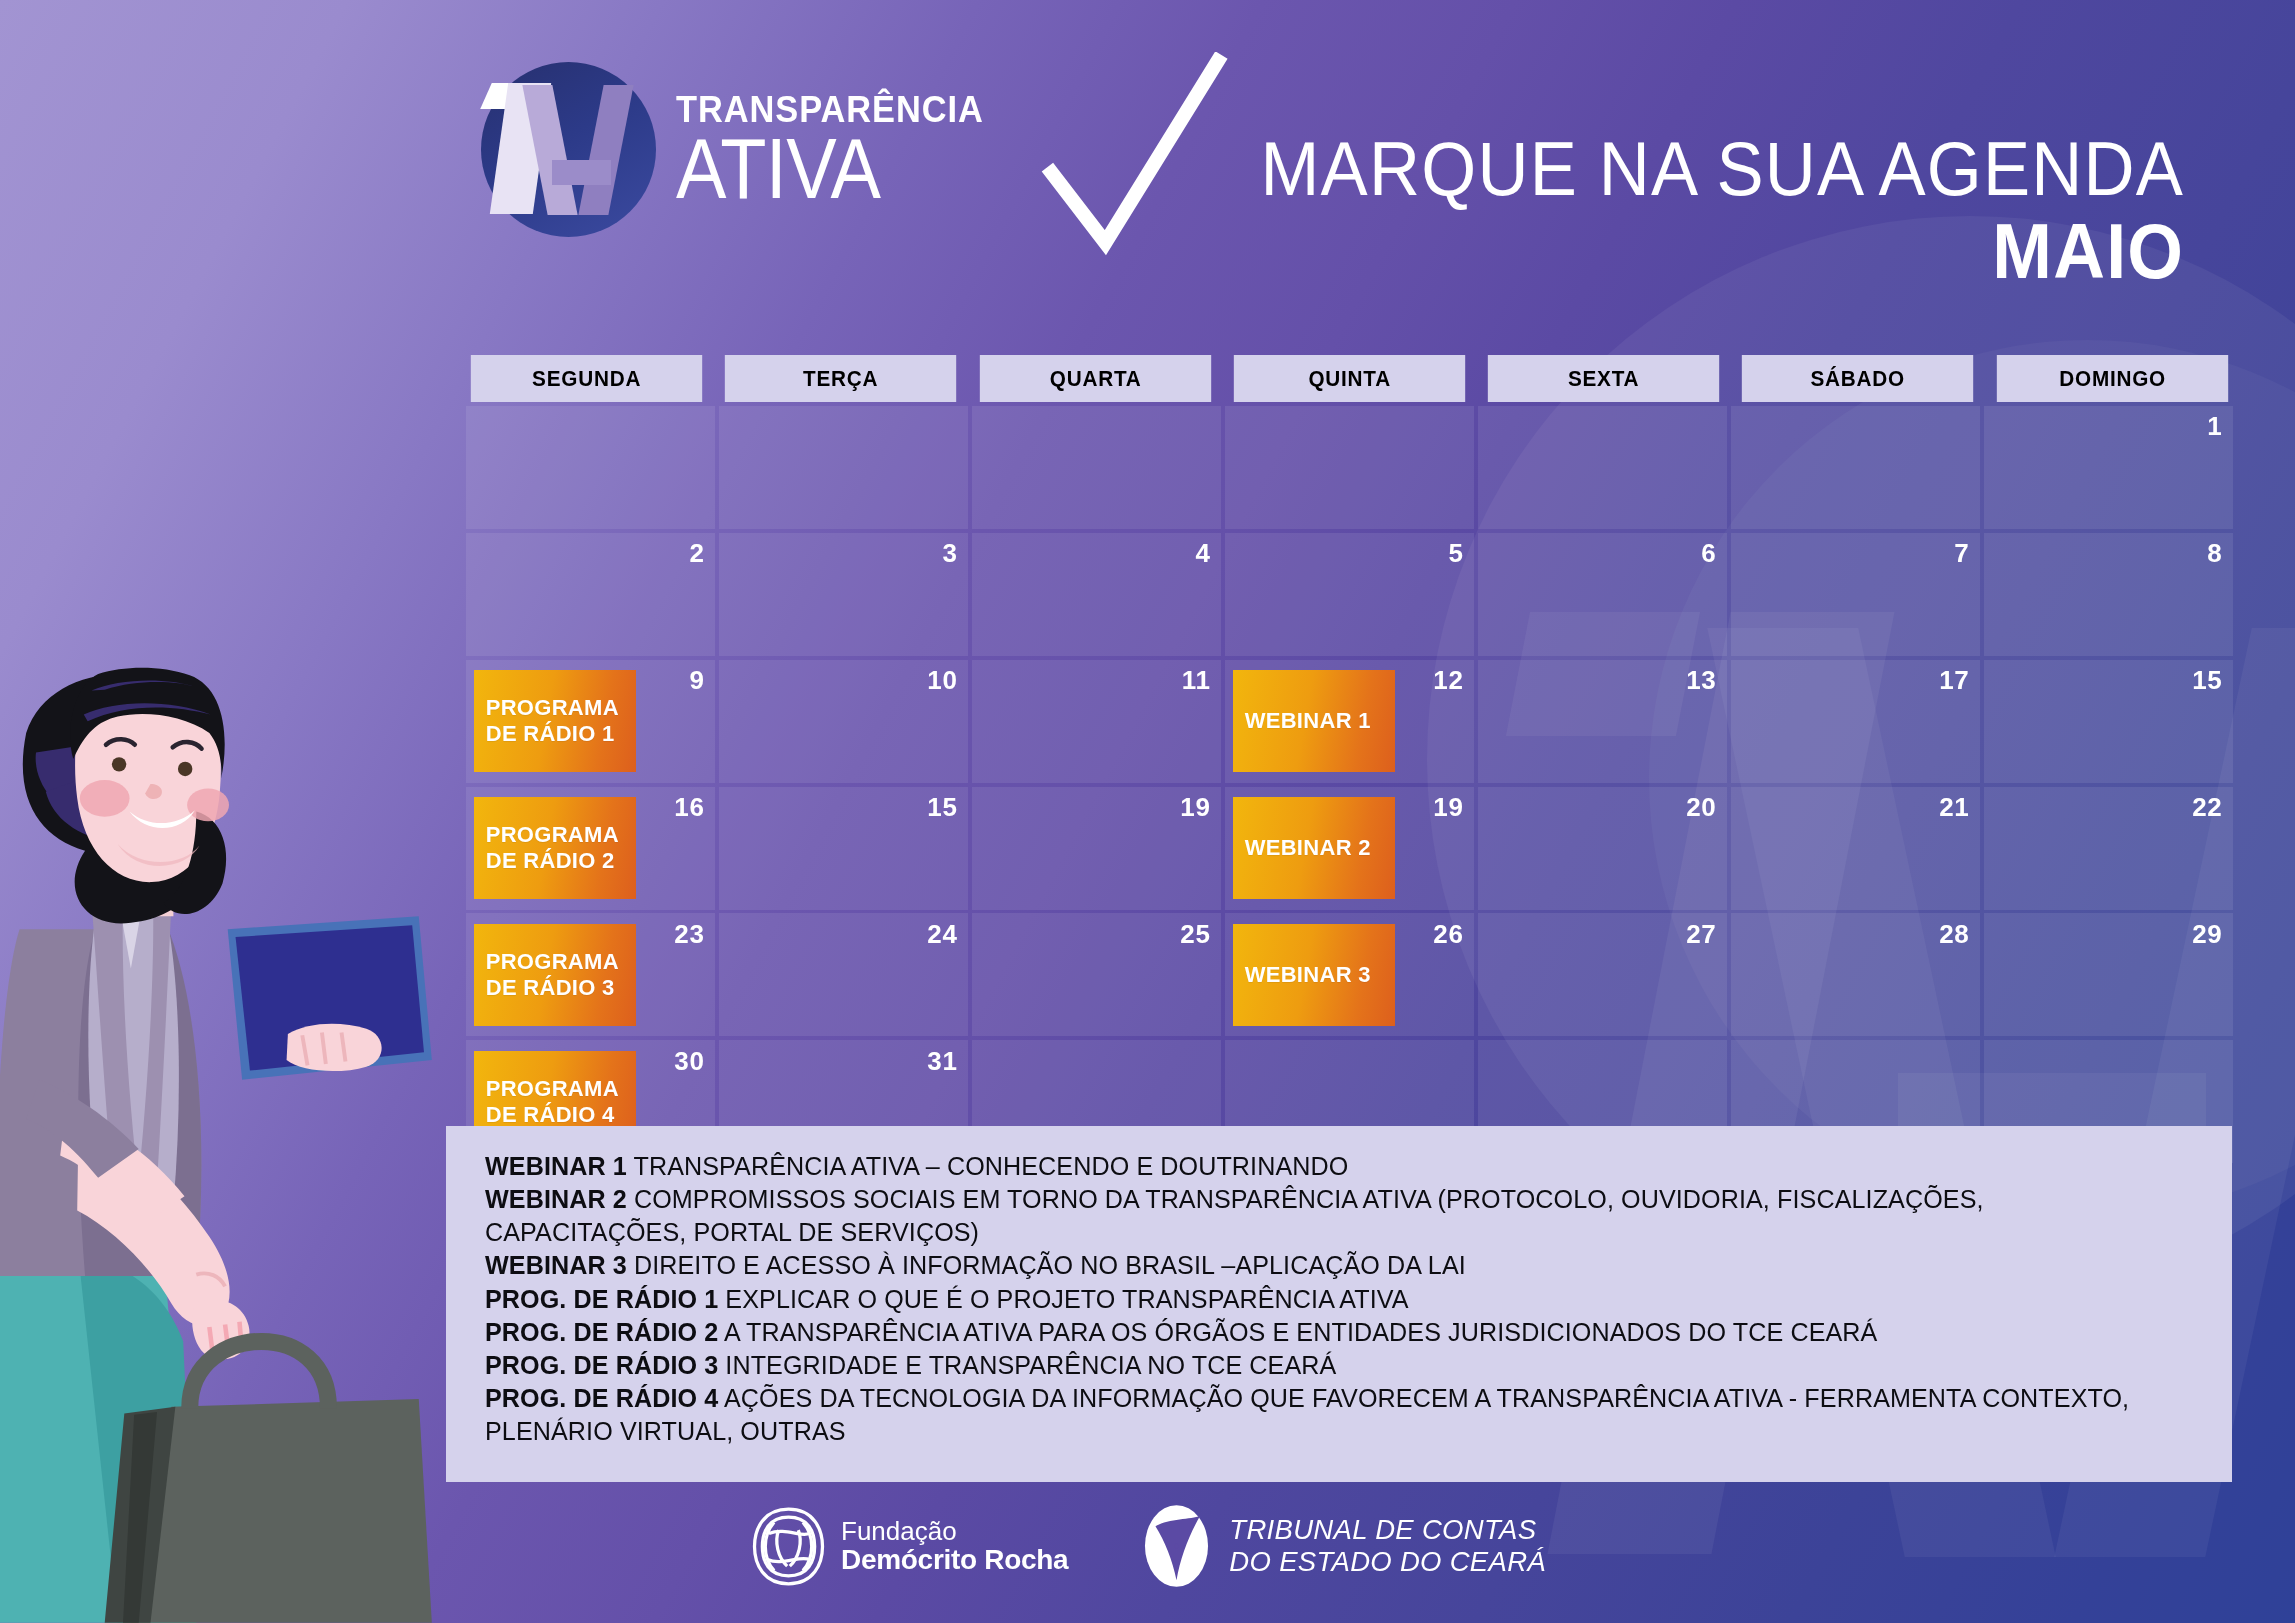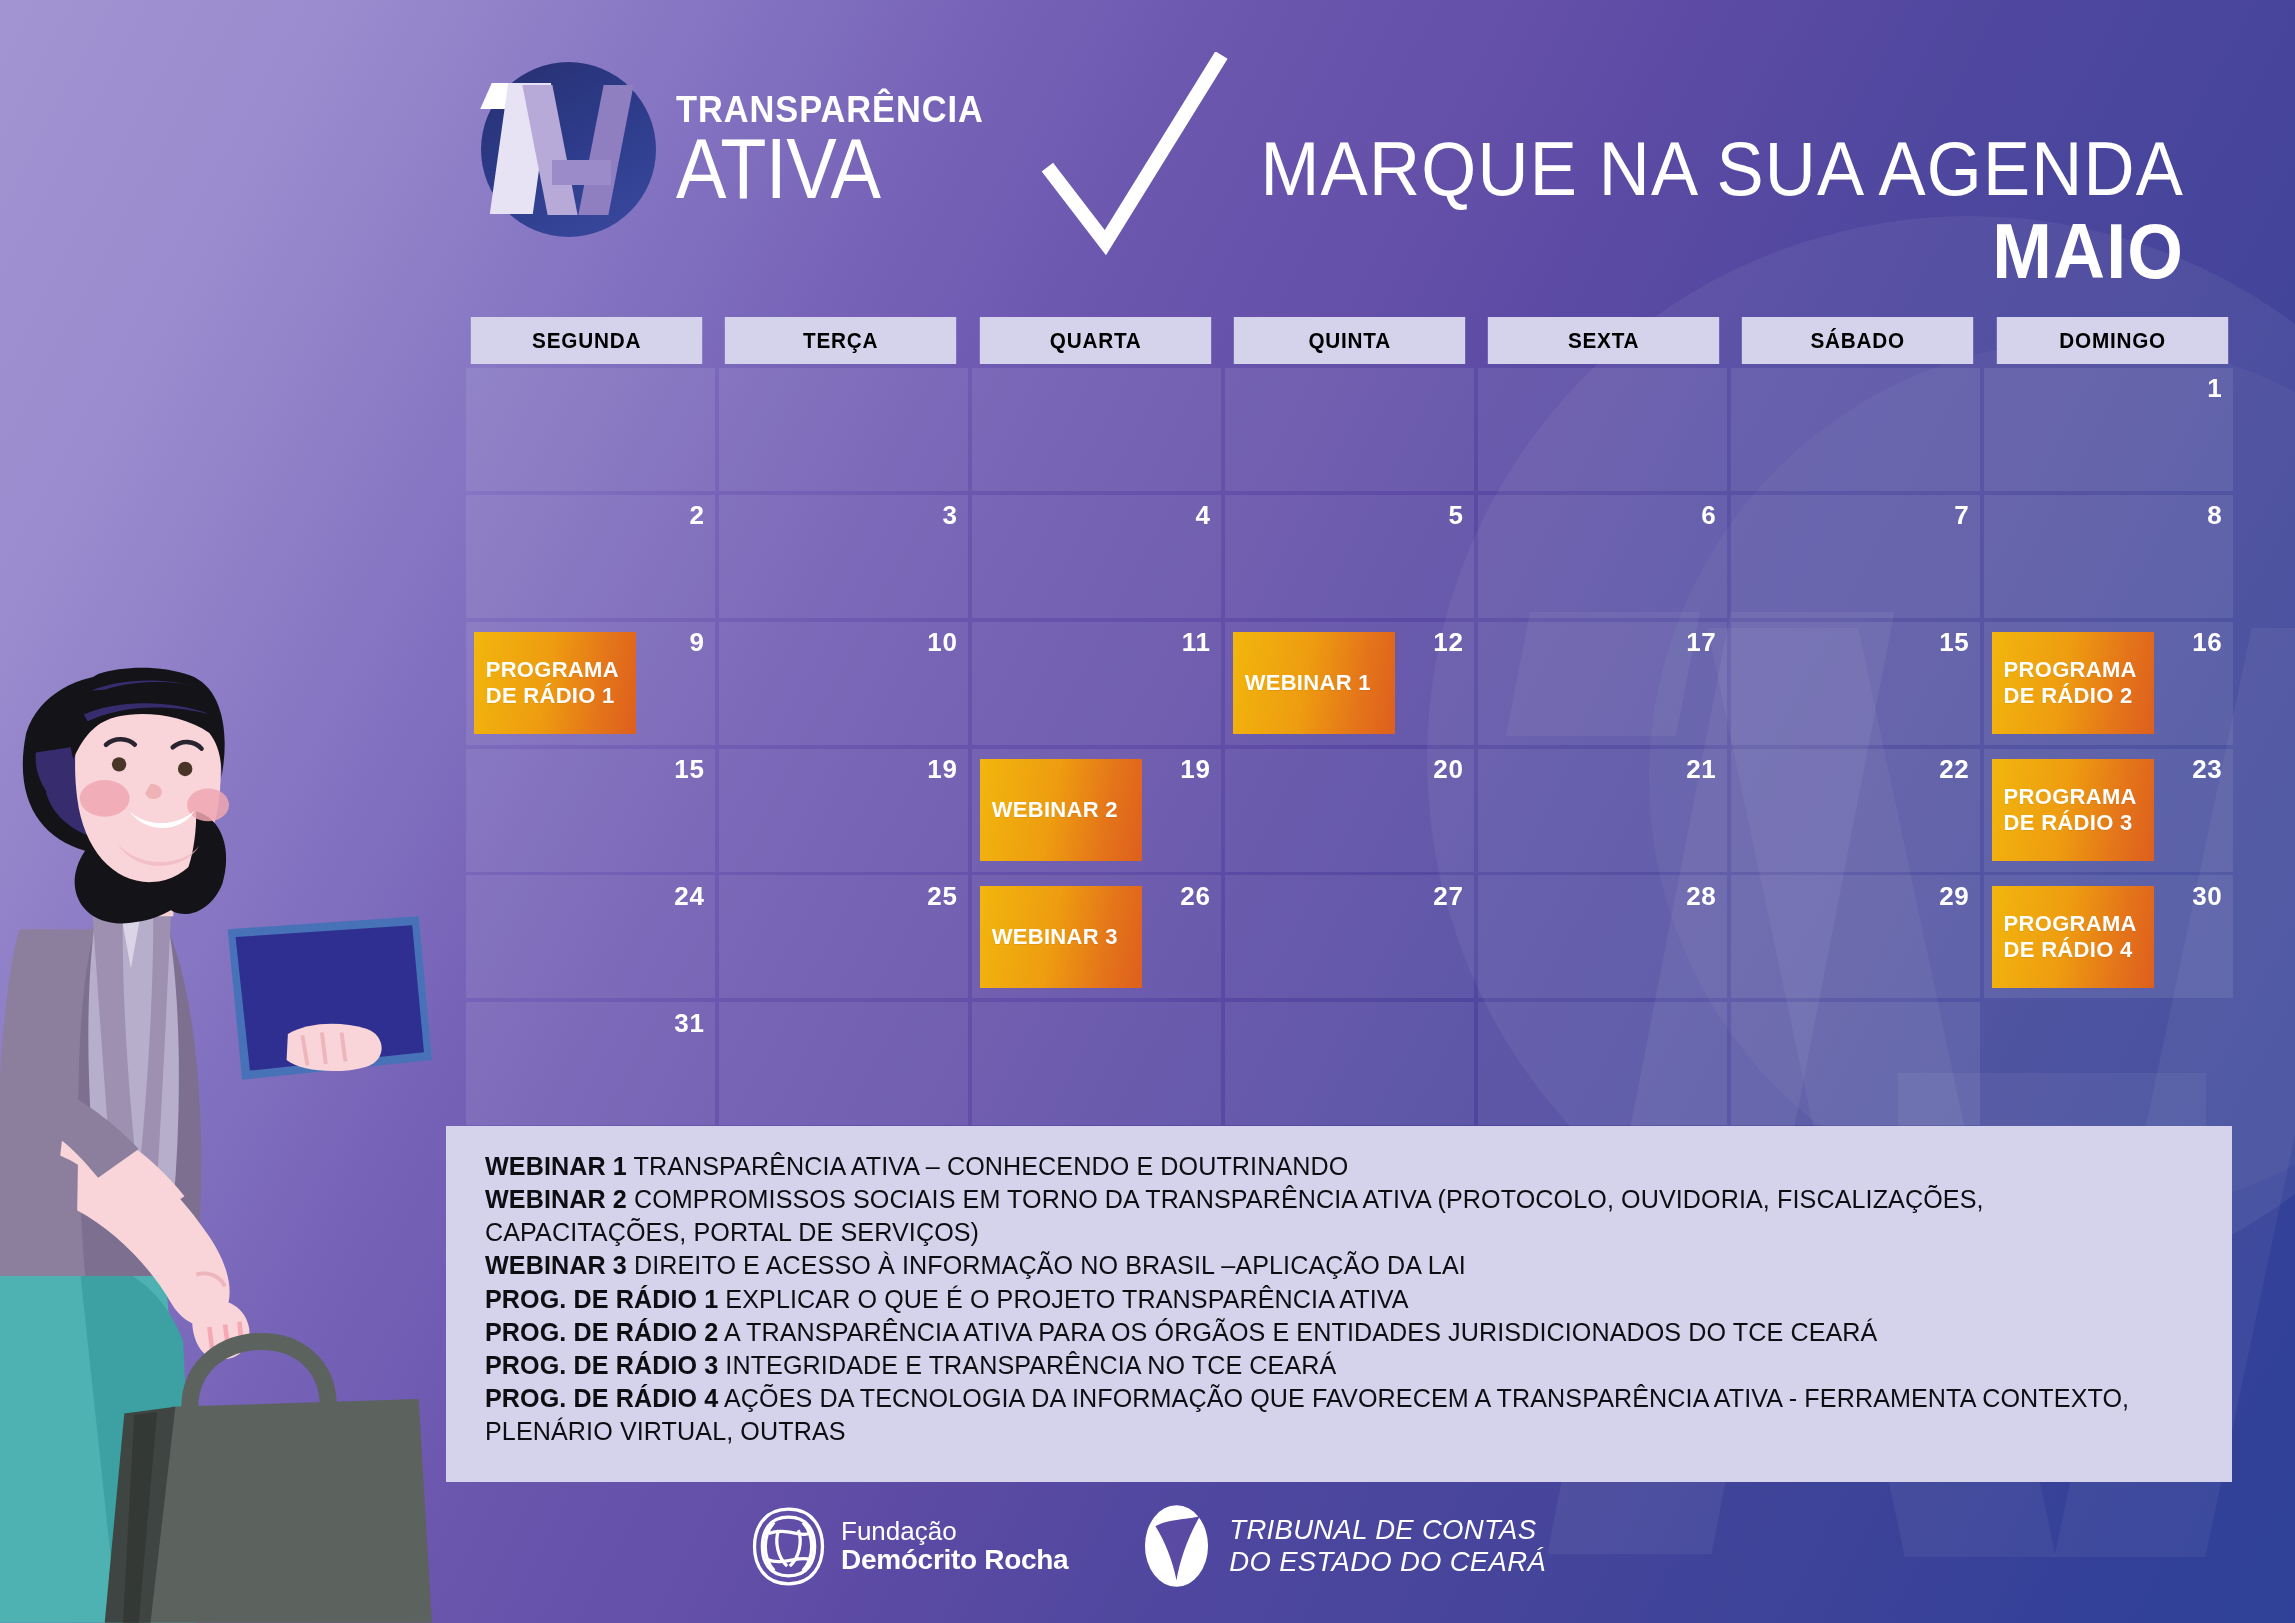--- a/index.html
+++ b/index.html
@@ -178,20 +178,21 @@
   .calendar {
     position: absolute;
     left: 466px; top: 317px;
     width: 1767px;
   }
   .cal-head {
     display: grid;
     grid-template-columns: repeat(7, 1fr);
     gap: 13px;
     margin-bottom: 3.9px;
+    margin-top: 38px;
   }
   .cal-head div {
     background: #d5d2ec;
     height: 47px;
     display: flex; align-items: center; justify-content: center;
     font-size: 21.6px;
     font-weight: 700;
     letter-spacing: 0.8px;
     color: #000;
     transform: scaleX(0.96);
@@ -365,20 +366,23 @@
         </div>
         <div class="cell">
           <span class="daynum">10</span>
         </div>
         <div class="cell">
           <span class="daynum">11</span>
         </div>
         <div class="cell">
           <div class="badge">WEBINAR 1</div>
           <span class="daynum">12</span>
+        </div>
+        <div class="cell">
+          <span class="daynum">13</span>
         </div>
         <div class="cell">
           <span class="daynum">17</span>
         </div>
         <div class="cell">
           <span class="daynum">15</span>
         </div>
         <div class="cell">
           <div class="badge">PROGRAMA<br>DE RÁDIO 2</div>
           <span class="daynum">16</span>

